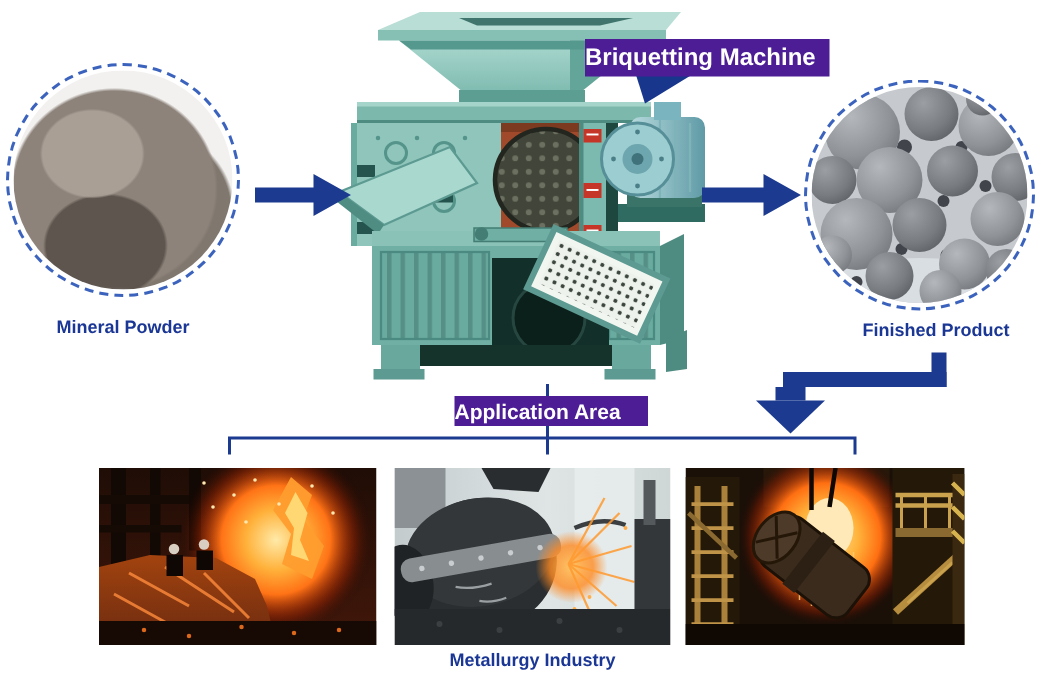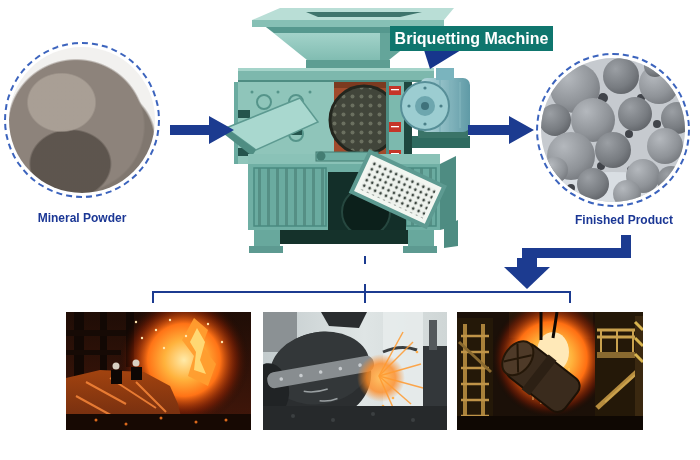--- a/index.html
+++ b/index.html
@@ -13,21 +13,21 @@
     background:
       radial-gradient(42% 36% at 36% 38%, rgba(172,162,152,.9) 0 54%, rgba(0,0,0,0) 57%),
       radial-gradient(50% 42% at 42% 80%, rgba(88,80,73,.9) 0 54%, rgba(0,0,0,0) 57%),
       radial-gradient(74% 72% at 46% 54%, #8d837b 0 62%, rgba(0,0,0,0) 64%),
       radial-gradient(64% 62% at 62% 64%, #80776f 0 58%, rgba(0,0,0,0) 61%),
       #f2f1ef;
   }
   
   .cap{position:absolute;text-align:center;font-weight:bold;font-size:12px;color:#1b3795;letter-spacing:0px;}
   
-  .tag{position:absolute;background:#0f766e;color:#ffffff;font-weight:bold;text-align:center;z-index:6;}
+  .tag{position:absolute;background:#4c1d95;color:#ffffff;font-weight:bold;text-align:left;z-index:6;}
   .tag.bubble{left:390px;top:26px;width:163px;height:25px;line-height:25px;font-size:16px;}
   .tag.apparea{left:303px;top:264px;width:129px;height:20px;line-height:20px;font-size:14px;}
   .overlay{position:absolute;left:0;top:0;z-index:5;pointer-events:none;}
   .appimg{position:absolute;top:312px;height:118px;}
 </style>
 </head>
 <body>
 
 <div class="stage">
 
@@ -202,20 +202,21 @@
         <circle cx="52" cy="126" r="16" fill="url(#ballD)"></circle>
         <circle cx="130" cy="122" r="14" fill="url(#ballD)"></circle>
         <circle cx="14" cy="112" r="13" fill="url(#ballB)"></circle>
         <circle cx="86" cy="136" r="14" fill="url(#ballB)"></circle>
         <circle cx="114" cy="8" r="11" fill="url(#ballD)"></circle>
       </svg>
     </div>
   </figure>
   <div class="cap" style="left:539px;top:213px;width:170px;">Finished Product</div>
 
+  <div class="tag apparea">Application Area</div>
 
   <div class="appimg" style="left:66px;width:185px;">
     <svg width="185" height="118" viewBox="0 0 185 118">
       <defs>
         <linearGradient id="smBg" x1="0" y1="0" x2="0" y2="1">
           <stop offset="0" stop-color="#1f0d06"></stop>
             <stop offset="1" stop-color="#43170a"></stop>
         </linearGradient>
         <radialGradient id="fireG" cx="0.5" cy="0.5" r="0.5">
           <stop offset="0" stop-color="#ffeaa8"></stop>
@@ -388,20 +389,21 @@
         <path d="M148,90 l10,-9"></path>
           <path d="M158,81 l10,-9"></path>
           <path d="M168,72 l10,-9"></path>
       </g>
       <rect x="178" y="4" width="8" height="114" fill="#3a2810"></rect>
       <path d="M178,10 l8,8 M178,26 l8,8 M178,42 l8,8" stroke="#d8b44e" stroke-width="3"></path>
       <rect x="0" y="104" width="186" height="14" fill="#0f0803"></rect>
     </svg>
   </div>
 
+  <div class="cap" style="left:263px;top:433px;width:184px;">Metallurgy Industry</div>
 
   <svg class="overlay" width="700" height="460" viewBox="0 0 700 460">
     <g fill="#1c3b90">
       <polygon points="170,125 209,125 209,116 234,130 209,144 209,135 170,135"></polygon>
       <polygon points="468,125 509,125 509,116 534,130 509,144 509,135 468,135"></polygon>
       <g>
         <rect x="621" y="235" width="10" height="23"></rect>
         <rect x="522" y="248" width="109" height="10"></rect>
         <rect x="517" y="258" width="20" height="9"></rect>
         <polygon points="504,267 550,267 527,289"></polygon>

